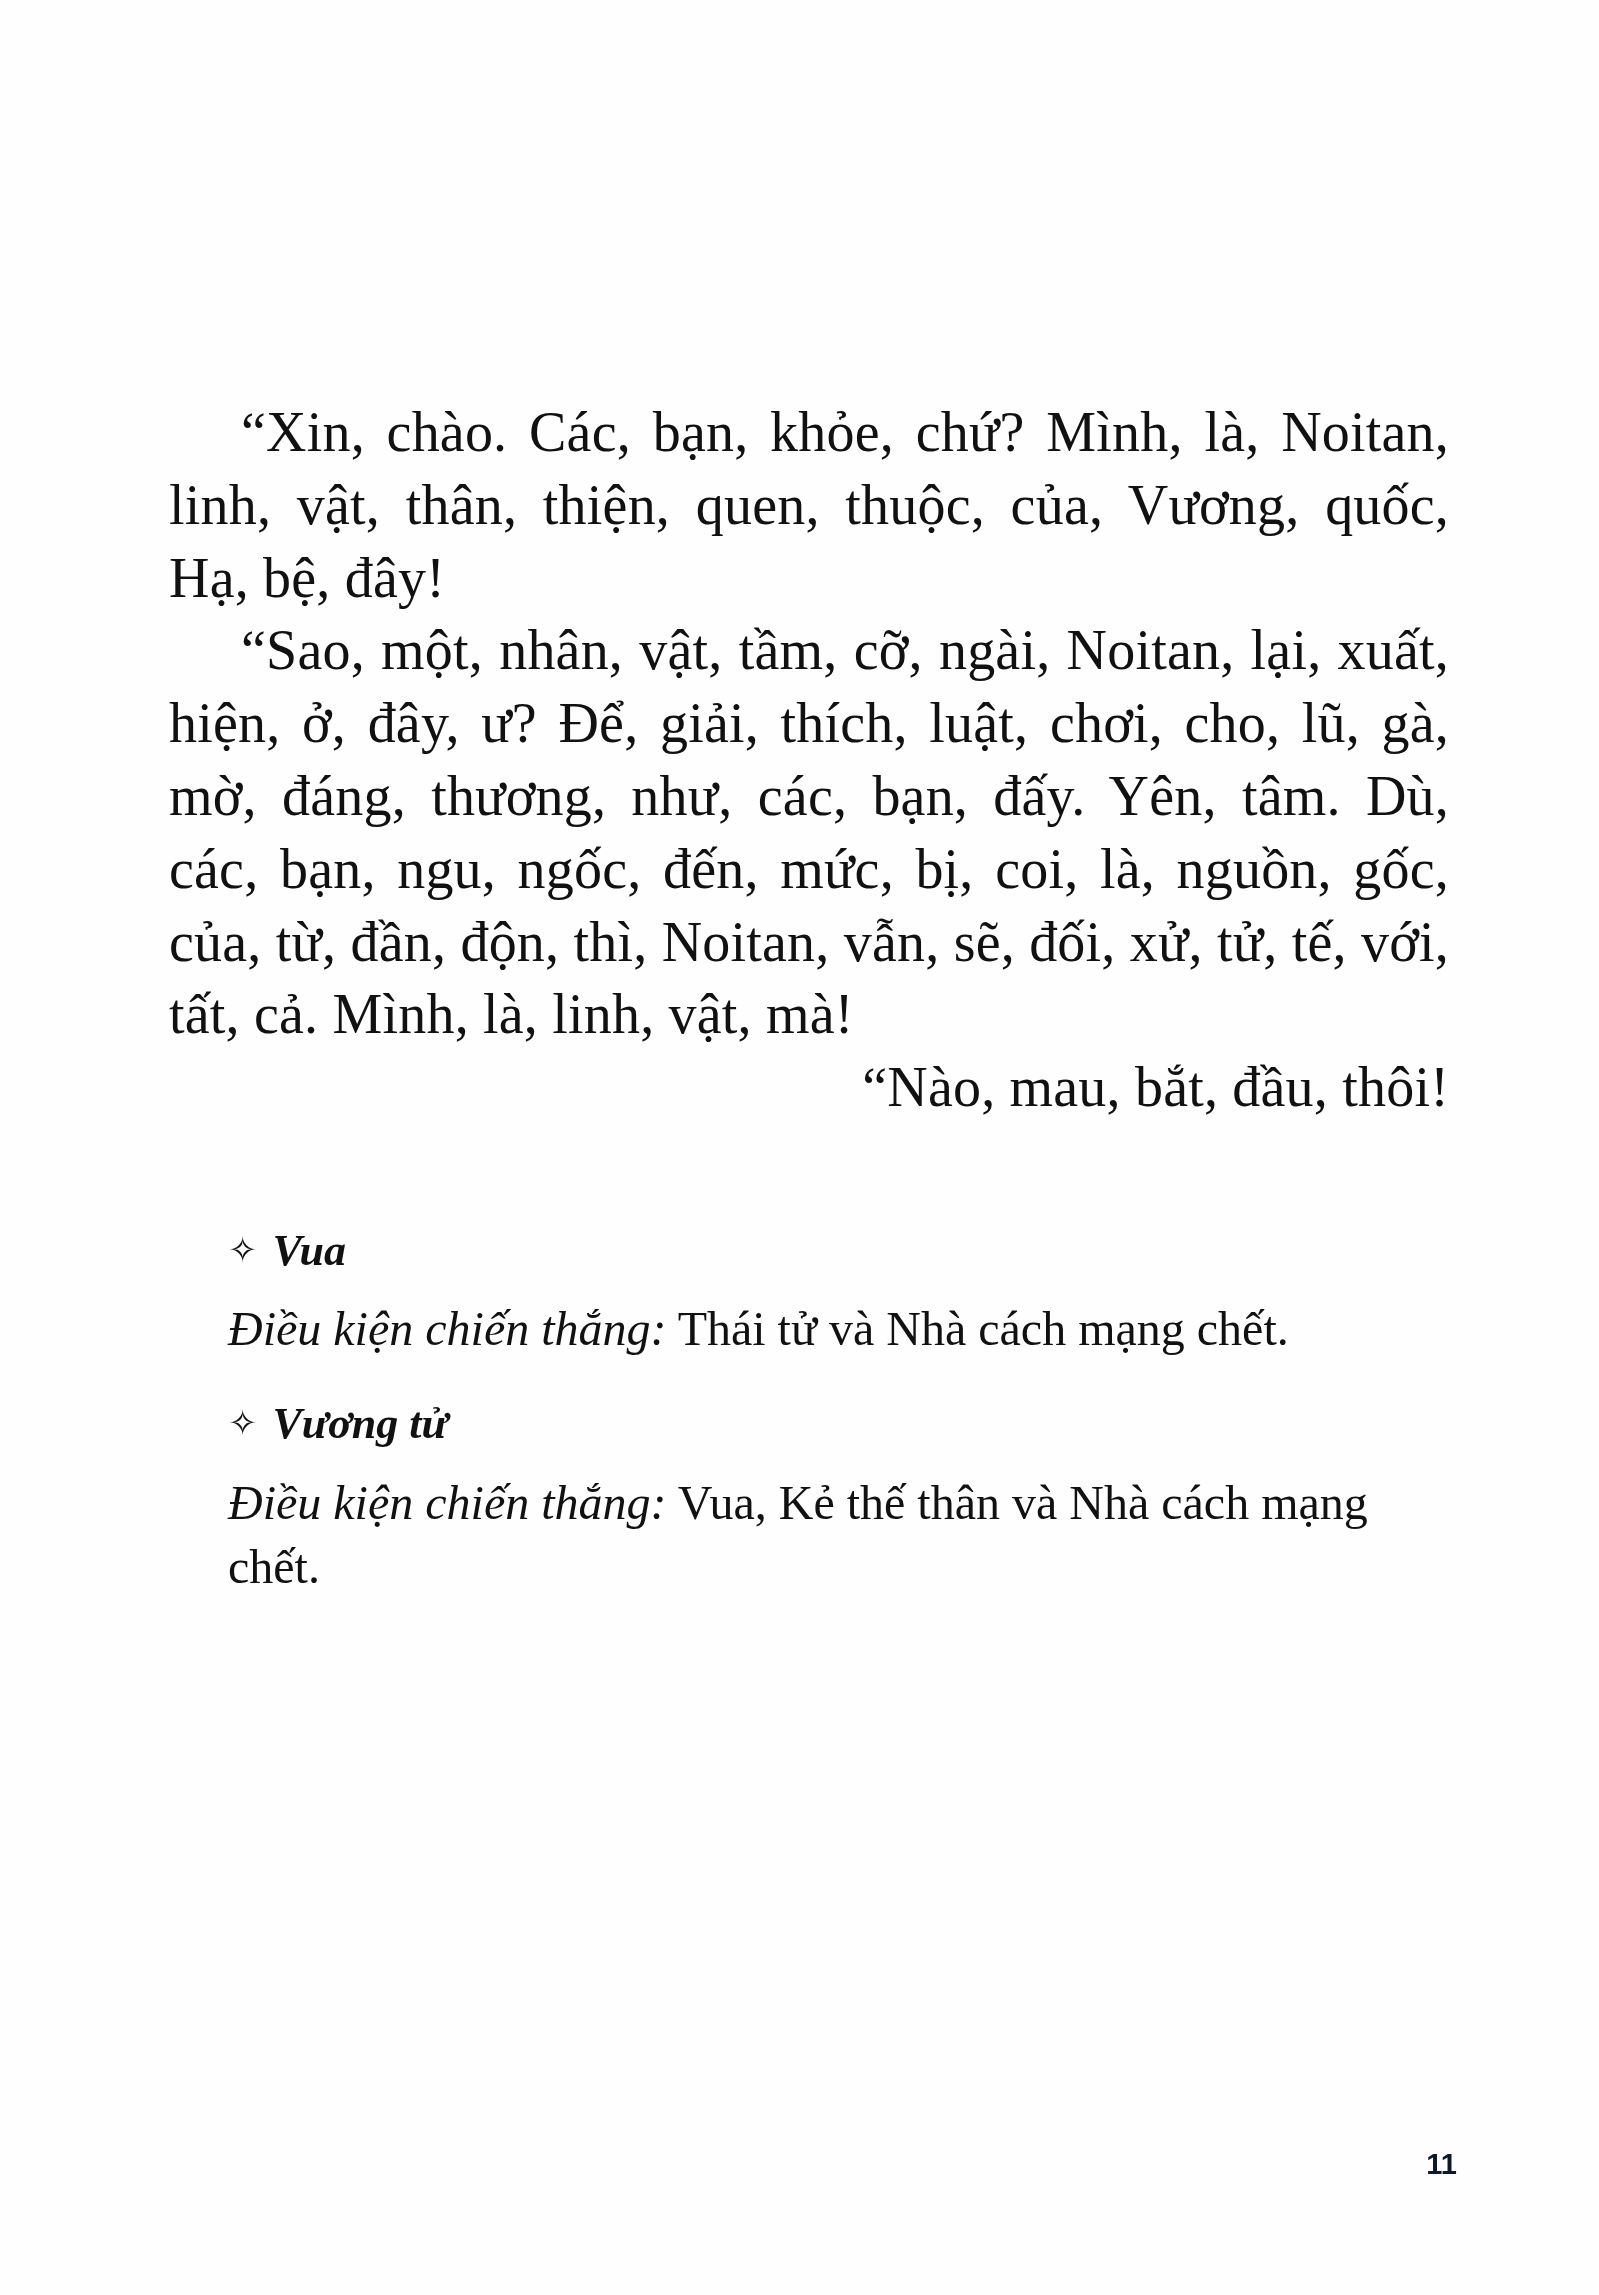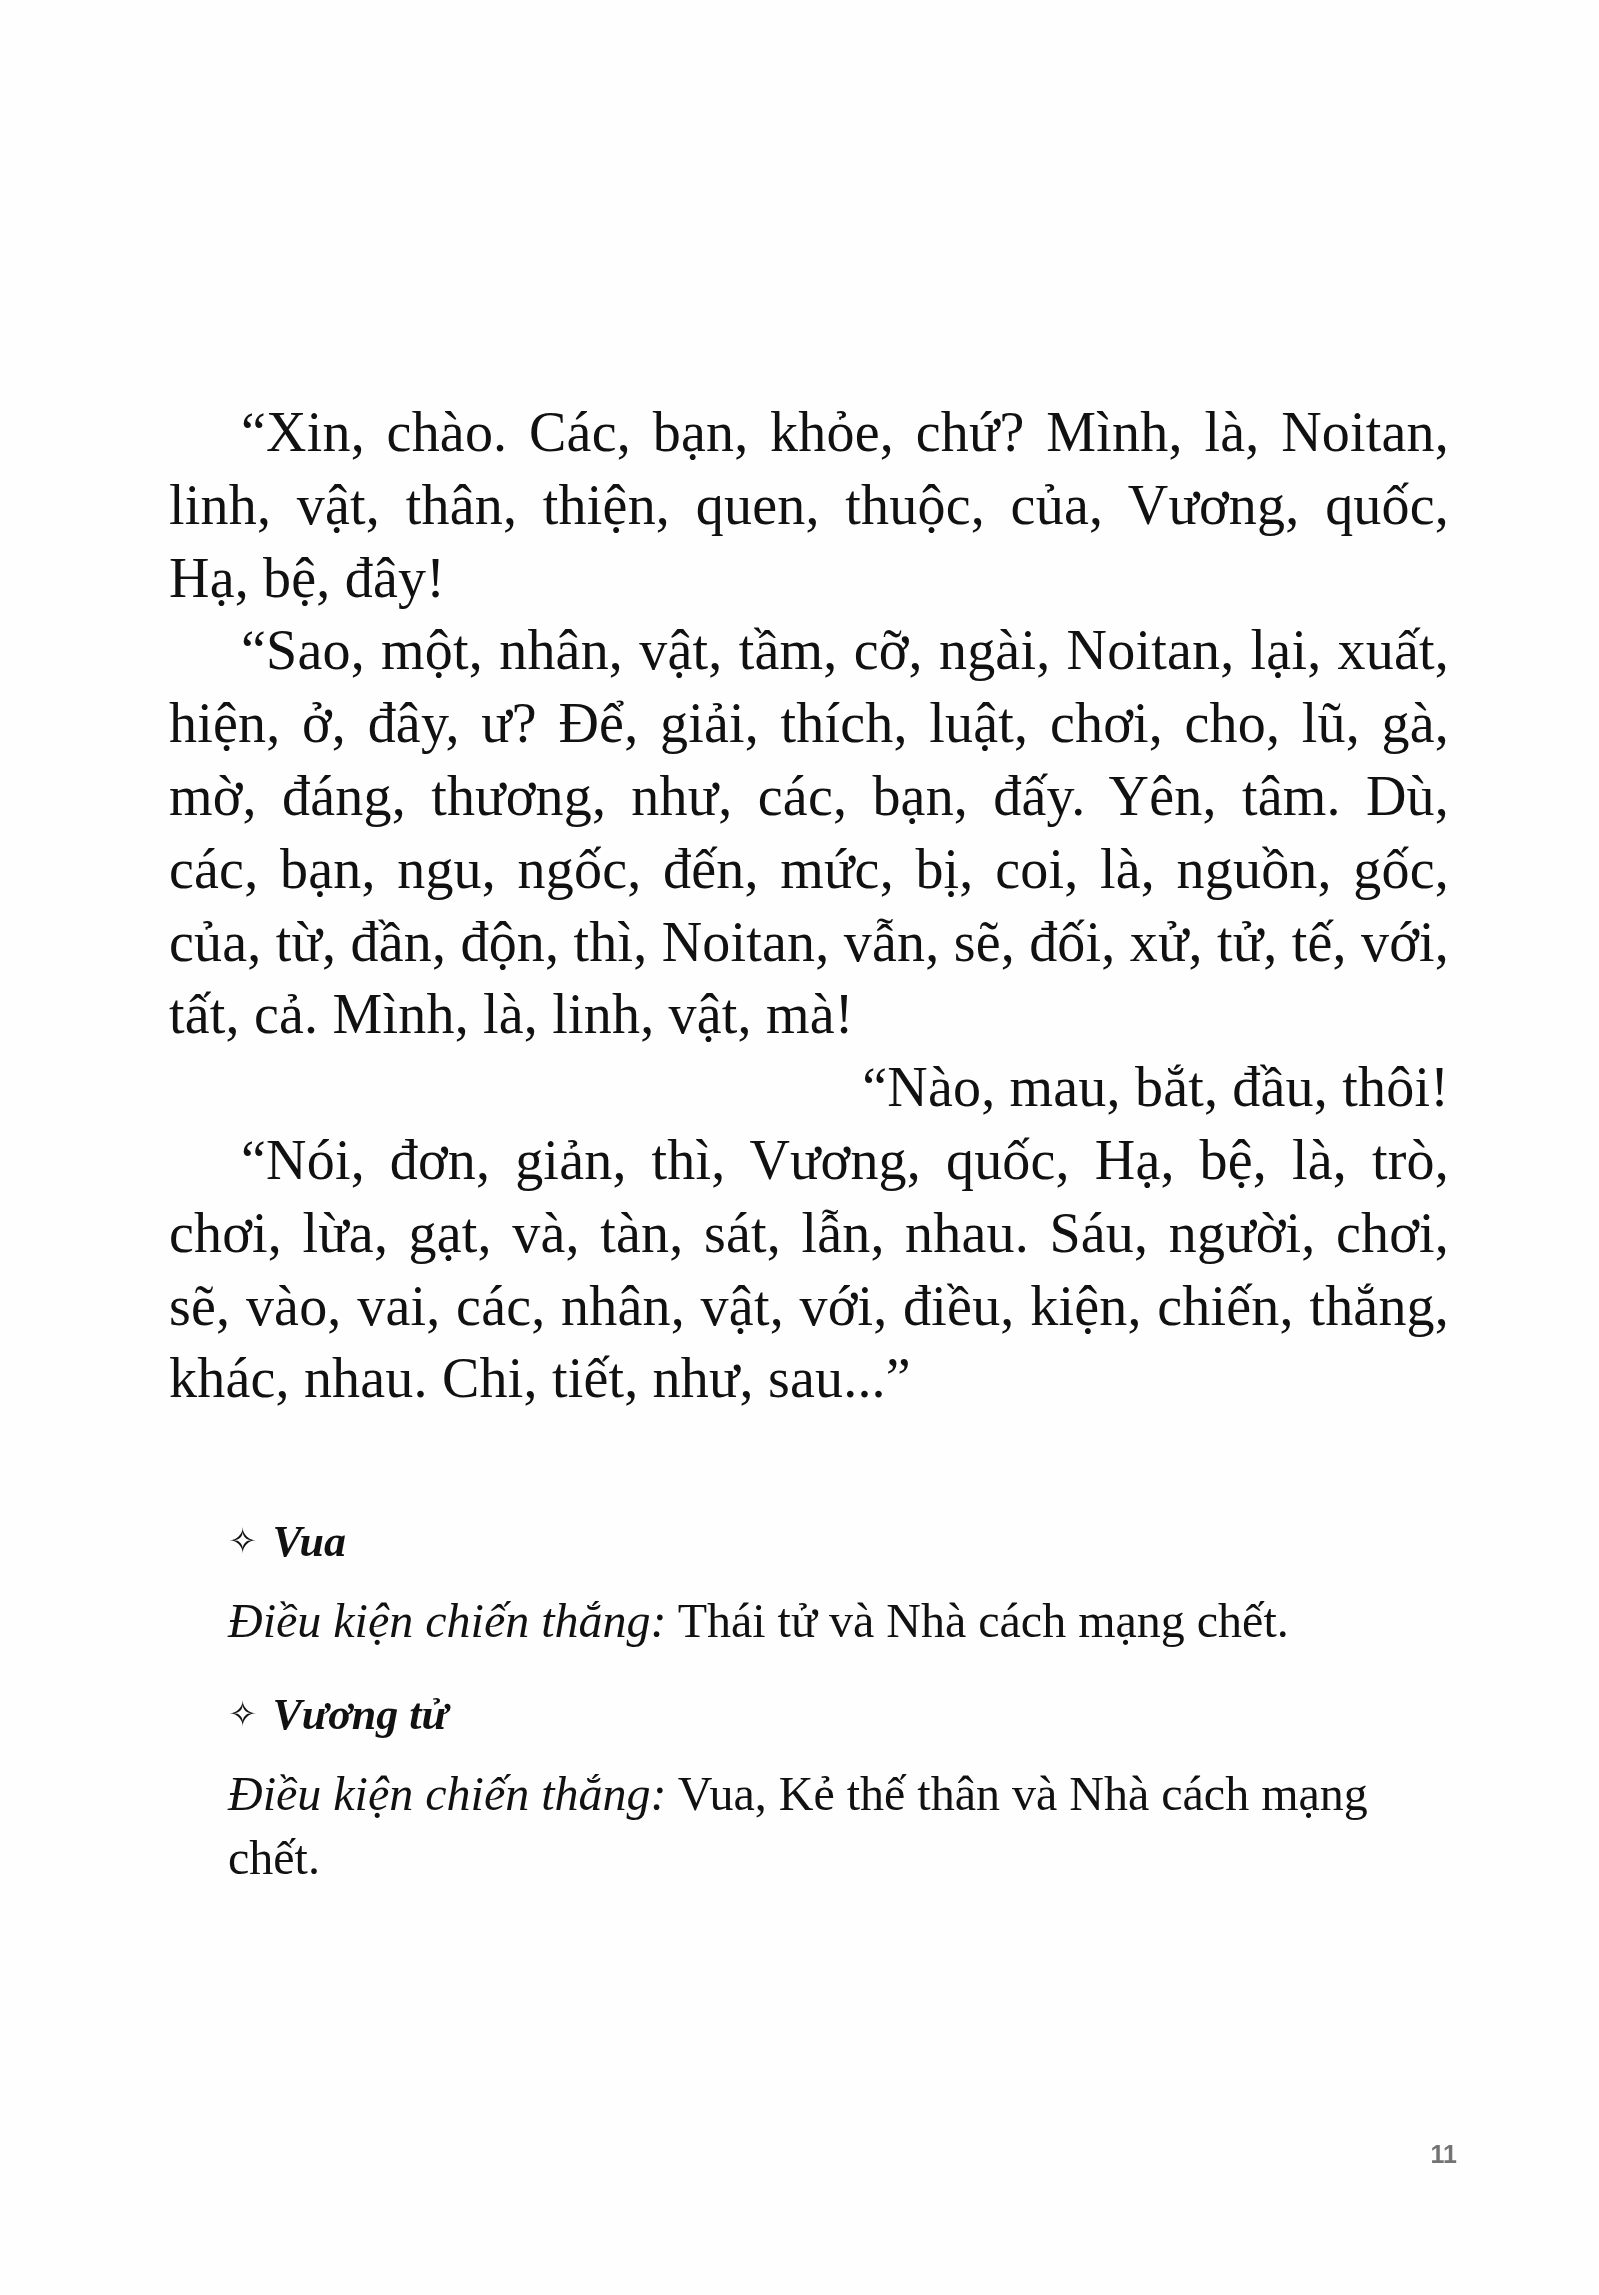--- a/index.html
+++ b/index.html
@@ -69,38 +69,37 @@
     line-height: 1.33;
     text-align: left;
   }
   .item-body .lbl {
     font-style: italic;
     font-weight: normal;
   }
   .page-number {
     position: absolute;
     right: 142px;
-    bottom: 126px;
-    font-size: 25px;
+    bottom: 114px;
+    font-size: 29px;
     font-weight: bold;
     font-family: "Liberation Sans", sans-serif;
-    color: #737373;
+    color: #0f172a;
   }
 </style>
 </head>
 <body>
 
 <div class="page">
 
   <div class="content">
 
     <p class="para">“Xin, chào. Các, bạn, khỏe, chứ? Mình, là, Noitan, linh, vật, thân, thiện, quen, thuộc, của, Vương, quốc, Hạ, bệ, đây!</p>
     <p class="para">“Sao, một, nhân, vật, tầm, cỡ, ngài, Noitan, lại, xuất, hiện, ở, đây, ư? Để, giải, thích, luật, chơi, cho, lũ, gà, mờ, đáng, thương, như, các, bạn, đấy. Yên, tâm. Dù, các, bạn, ngu, ngốc, đến, mức, bị, coi, là, nguồn, gốc, của, từ, đần, độn, thì, Noitan, vẫn, sẽ, đối, xử, tử, tế, với, tất, cả. Mình, là, linh, vật, mà!</p>
     <p class="para last-left">“Nào, mau, bắt, đầu, thôi!</p>
-    <p class="para">“Nói, đơn, giản, thì, Vương, quốc, Hạ, bệ, là, trò, chơi, lừa, gạt, và, tàn, sát, lẫn, nhau. Sáu, người, chơi, sẽ, vào, vai, các, nhân, vật, với, điều, kiện, chiến, thắng, khác, nhau. Chi, tiết, như, sau...”</p>
 
     <div class="section">
 
       <div class="item">
         <div class="item-head">
           <span class="star">✧</span><span>Vua</span>
         </div>
         <div class="item-body">
           <span class="lbl">Điều kiện chiến thắng:</span><span> Thái tử và Nhà cách mạng chết.</span>
         </div>

